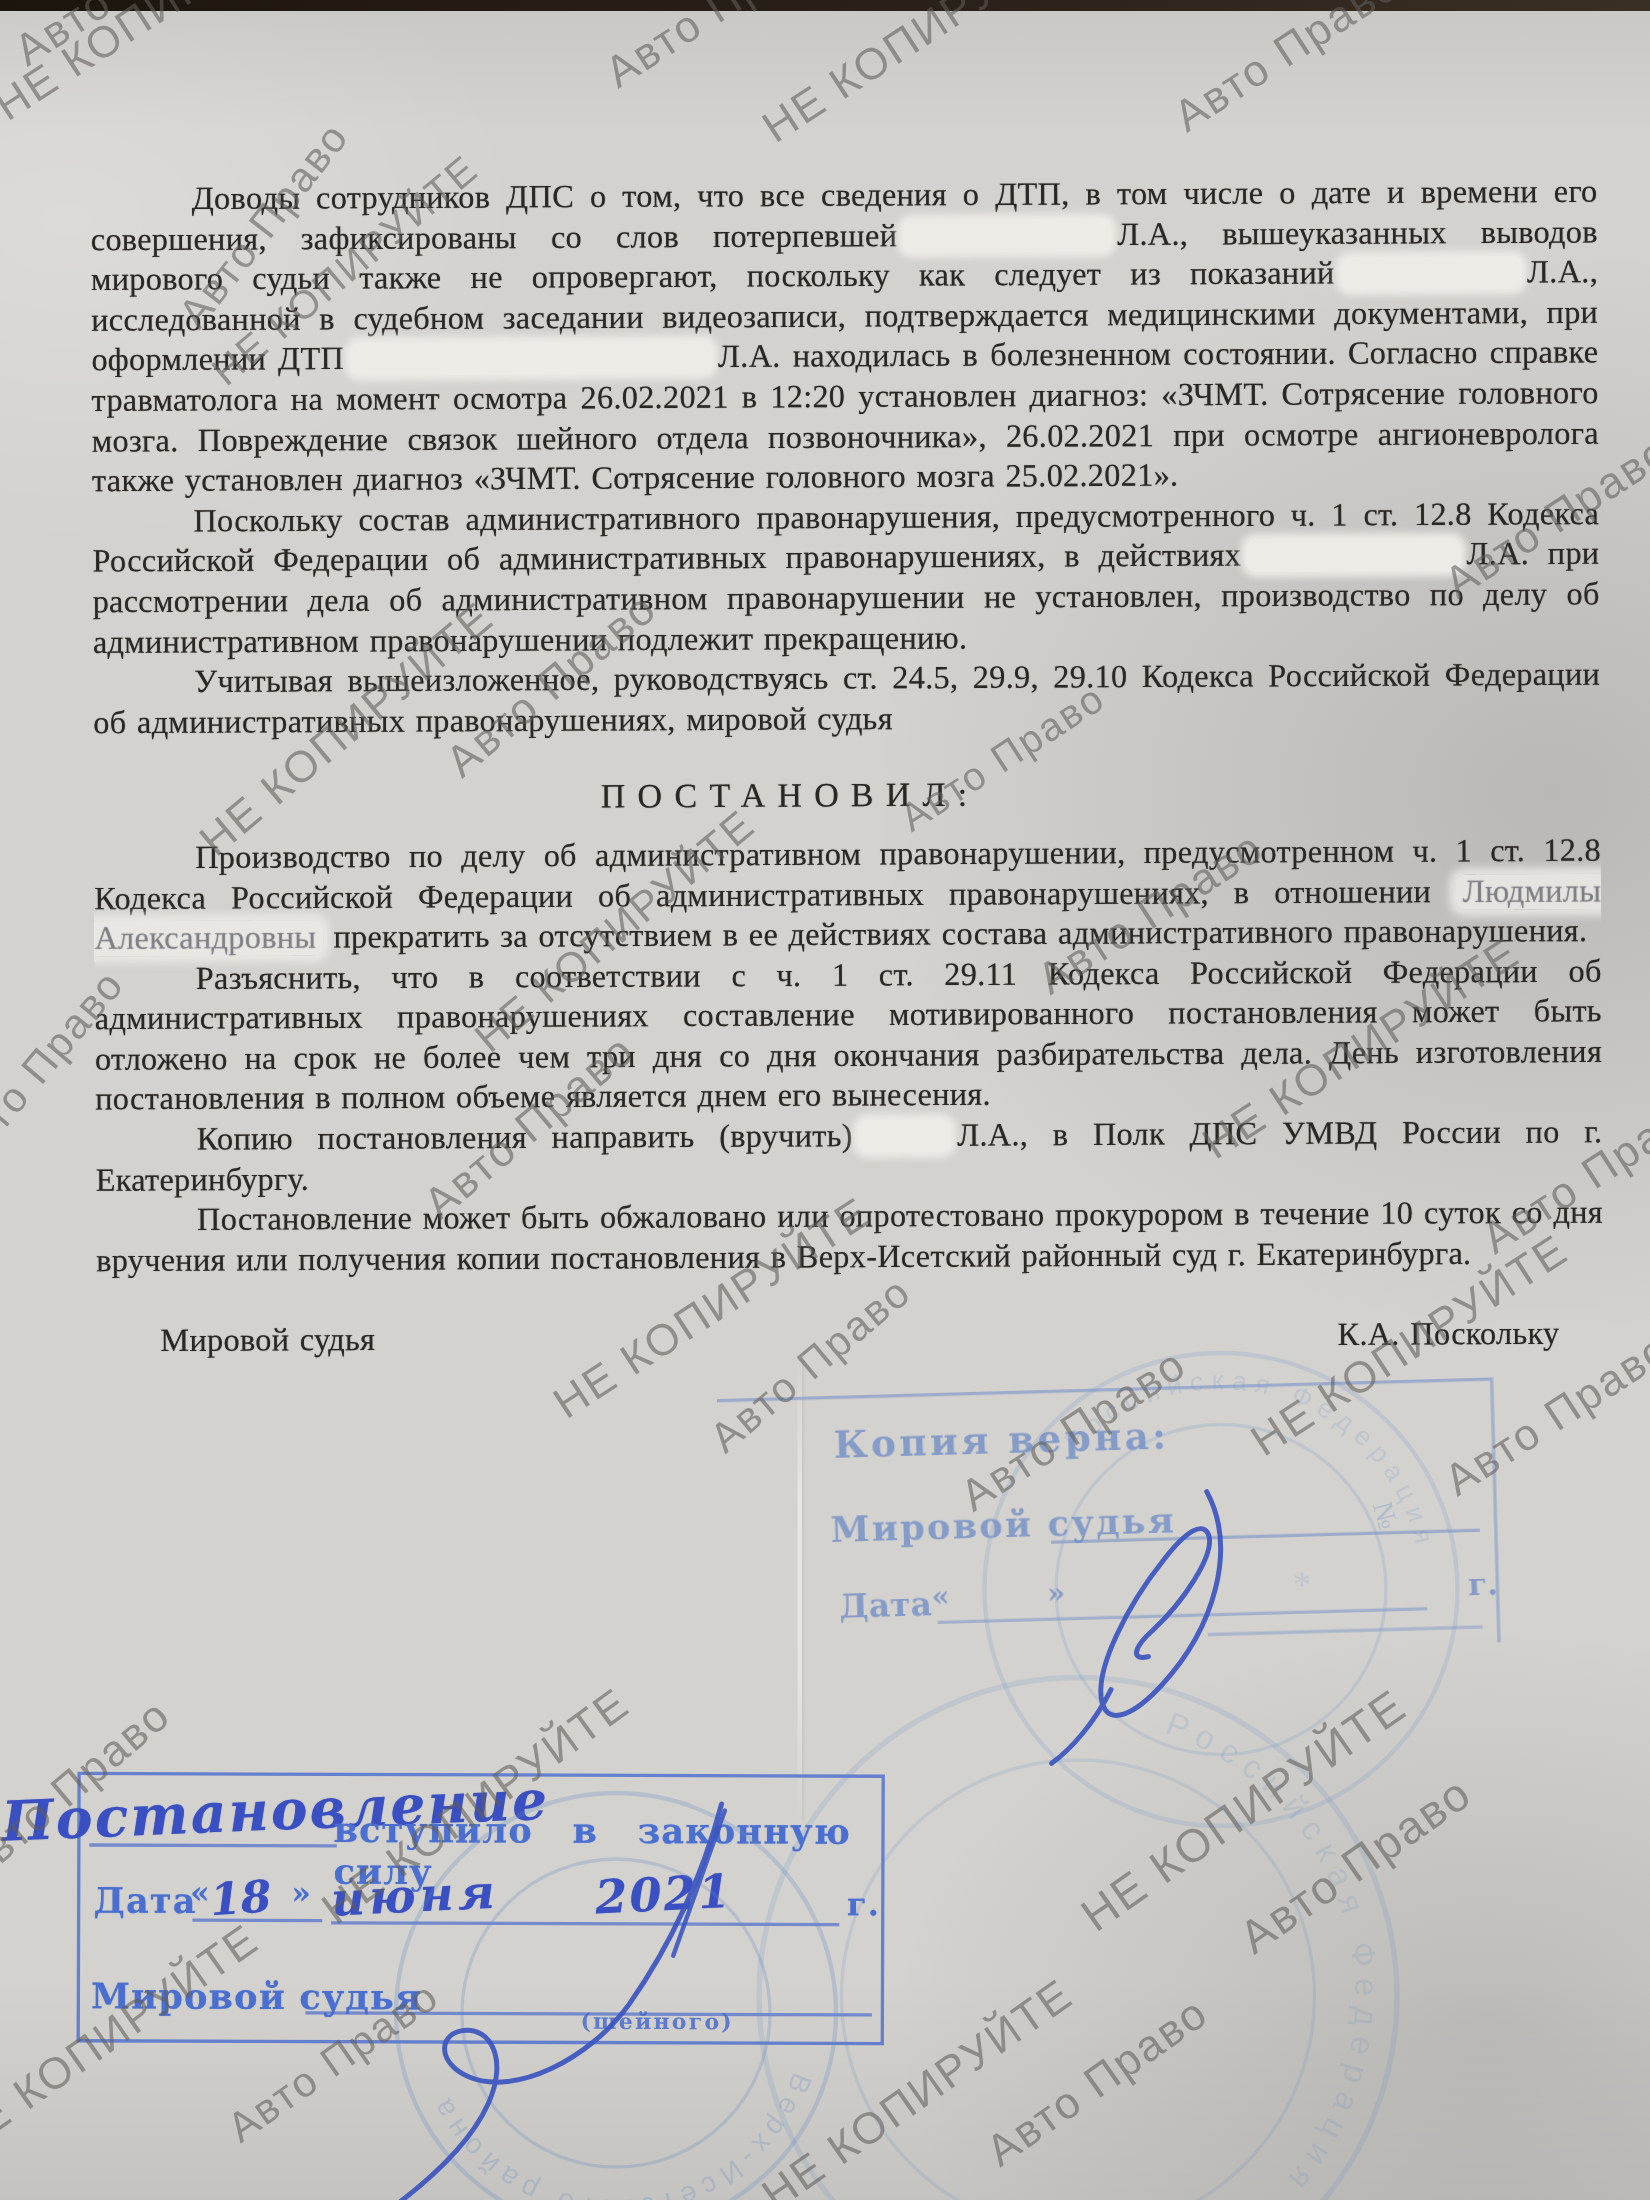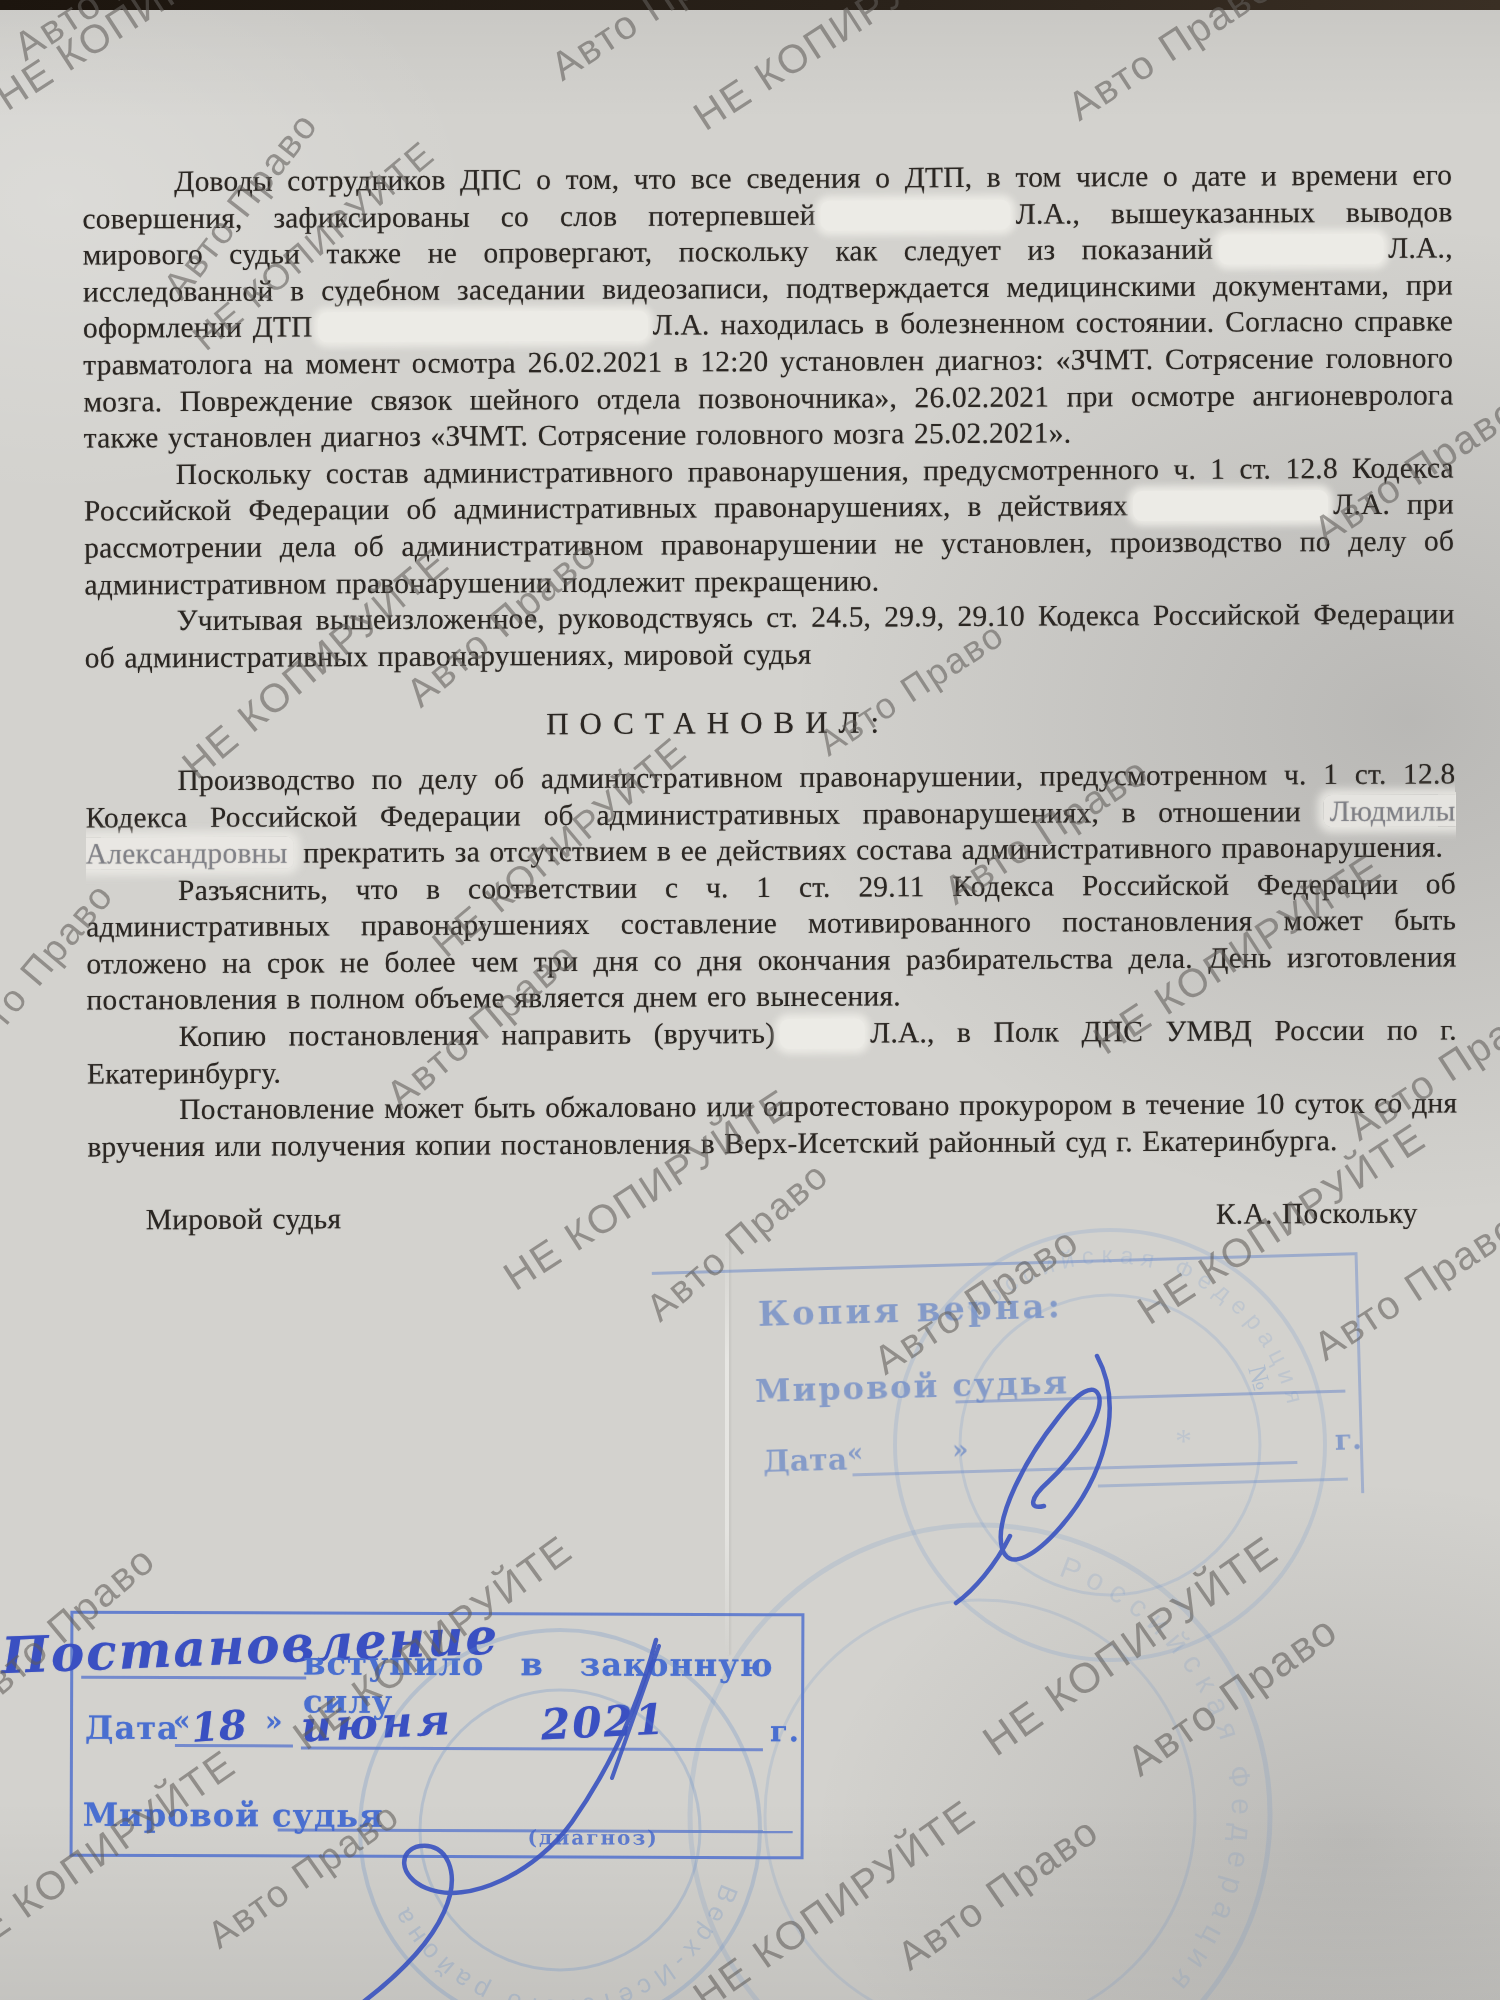--- a/index.html
+++ b/index.html
@@ -105,21 +105,21 @@
     <div class="printed" style="left:100px;top:90px;font-size:28px;">«</div>
     <div class="hand hw-day">18</div>
     <div class="printed" style="left:192px;top:90px;font-size:28px;">»</div>
     <div class="ln" style="left:102px;top:130px;width:118px;"></div>
     <div class="hand hw-month">июня</div>
     <div class="hand hw-year">2021</div>
     <div class="ln" style="left:228px;top:132px;width:462px;"></div>
     <div class="printed" style="left:697px;top:98px;font-size:29px;">г.</div>
     <div class="printed" style="left:10px;top:182px;">Мировой судья</div>
     <div class="ln" style="left:205px;top:214px;width:515px;"></div>
-    <div class="sign-caption">(диагноз)</div>
+    <div class="sign-caption">(шейного)</div>
   </div>
 
   <svg class="overlay" width="1500" height="2000" viewBox="0 0 1500 2000">
     <defs>
       <path id="arc1" d="M 928,1445 a 182,182 0 1,1 364,0 a 182,182 0 1,1 -364,0"></path>
       <path id="arc2a" d="M 390,1830 a 170,170 0 1,1 340,0 a 170,170 0 1,1 -340,0"></path>
       <path id="arc2b" d="M 728,1815 a 252,252 0 1,1 504,0 a 252,252 0 1,1 -504,0"></path>
     </defs>
     <g opacity="0.20" stroke="#6f96cf" fill="none">
       <circle cx="1110" cy="1445" r="215" stroke-width="4"></circle>

